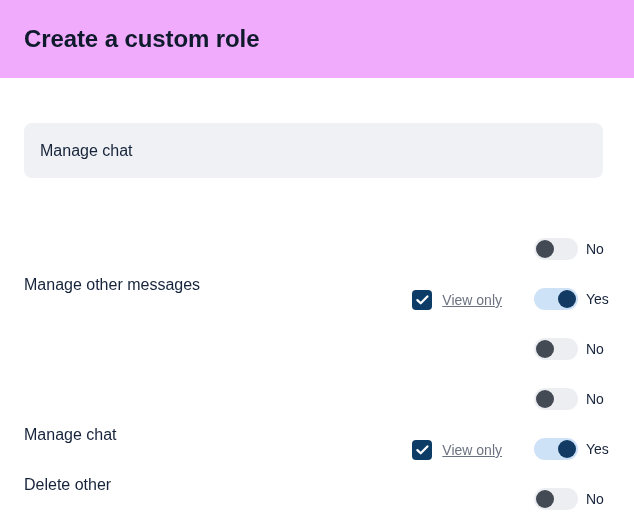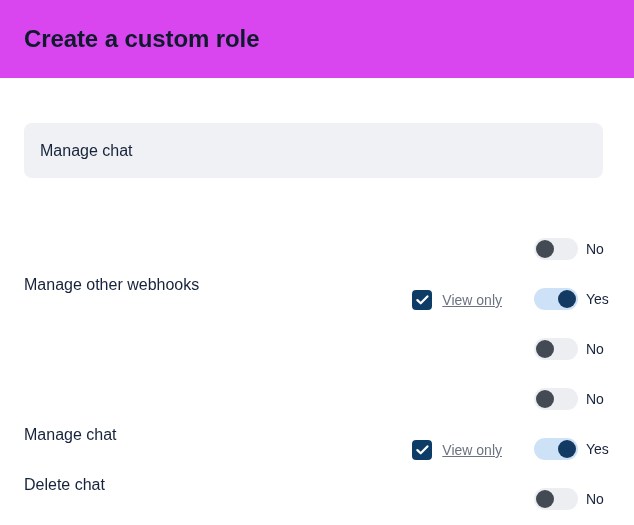--- a/index.html
+++ b/index.html
@@ -12,21 +12,21 @@
     background: #ffffff;
     font-family: "Liberation Sans", sans-serif;
     color: #0f1b2d;
     overflow: hidden;
     position: relative;
   }
 
   
   .page-header {
     height: 78px;
-    background: #d946ef;
+    background: #f0abfc;
     display: flex;
     align-items: center;
     padding: 0 24px;
     box-sizing: border-box;
   }
   .page-title {
     font-size: 24px;
     font-weight: bold;
     color: #0f1b2d;
     letter-spacing: -0.1px;
@@ -175,21 +175,21 @@
       <div class="switch-wrap">
         <span class="switch off">
           <span class="knob"></span>
         </span>
         <span class="switch-label">No</span>
       </div>
     </div>
   </div>
 
   <div class="permission-row">
-    <span class="permission-label">Manage other webhooks</span>
+    <span class="permission-label">Manage other messages</span>
     <div class="row-controls">
       <div class="viewonly">
         <span class="checkbox">
           <svg width="13" height="10" viewBox="0 0 13 10" aria-hidden="true">
             <path d="M1.4 5.1 L4.7 8.3 L11.4 1.4" fill="none" stroke="#ffffff" stroke-width="2.2" stroke-linecap="round" stroke-linejoin="round"></path>
           </svg>
         </span>
         <span class="viewonly-label">View only</span>
       </div>
       <div class="switch-wrap">
@@ -253,21 +253,21 @@
       <div class="switch-wrap">
         <span class="switch on">
           <span class="knob"></span>
         </span>
         <span class="switch-label">Yes</span>
       </div>
     </div>
   </div>
 
   <div class="permission-row">
-    <span class="permission-label">Delete chat</span>
+    <span class="permission-label">Delete other</span>
     <div class="row-controls">
       <div class="viewonly is-hidden">
         <span class="checkbox">
           <svg width="13" height="10" viewBox="0 0 13 10" aria-hidden="true">
             <path d="M1.4 5.1 L4.7 8.3 L11.4 1.4" fill="none" stroke="#ffffff" stroke-width="2.2" stroke-linecap="round" stroke-linejoin="round"></path>
           </svg>
         </span>
         <span class="viewonly-label">View only</span>
       </div>
       <div class="switch-wrap">

